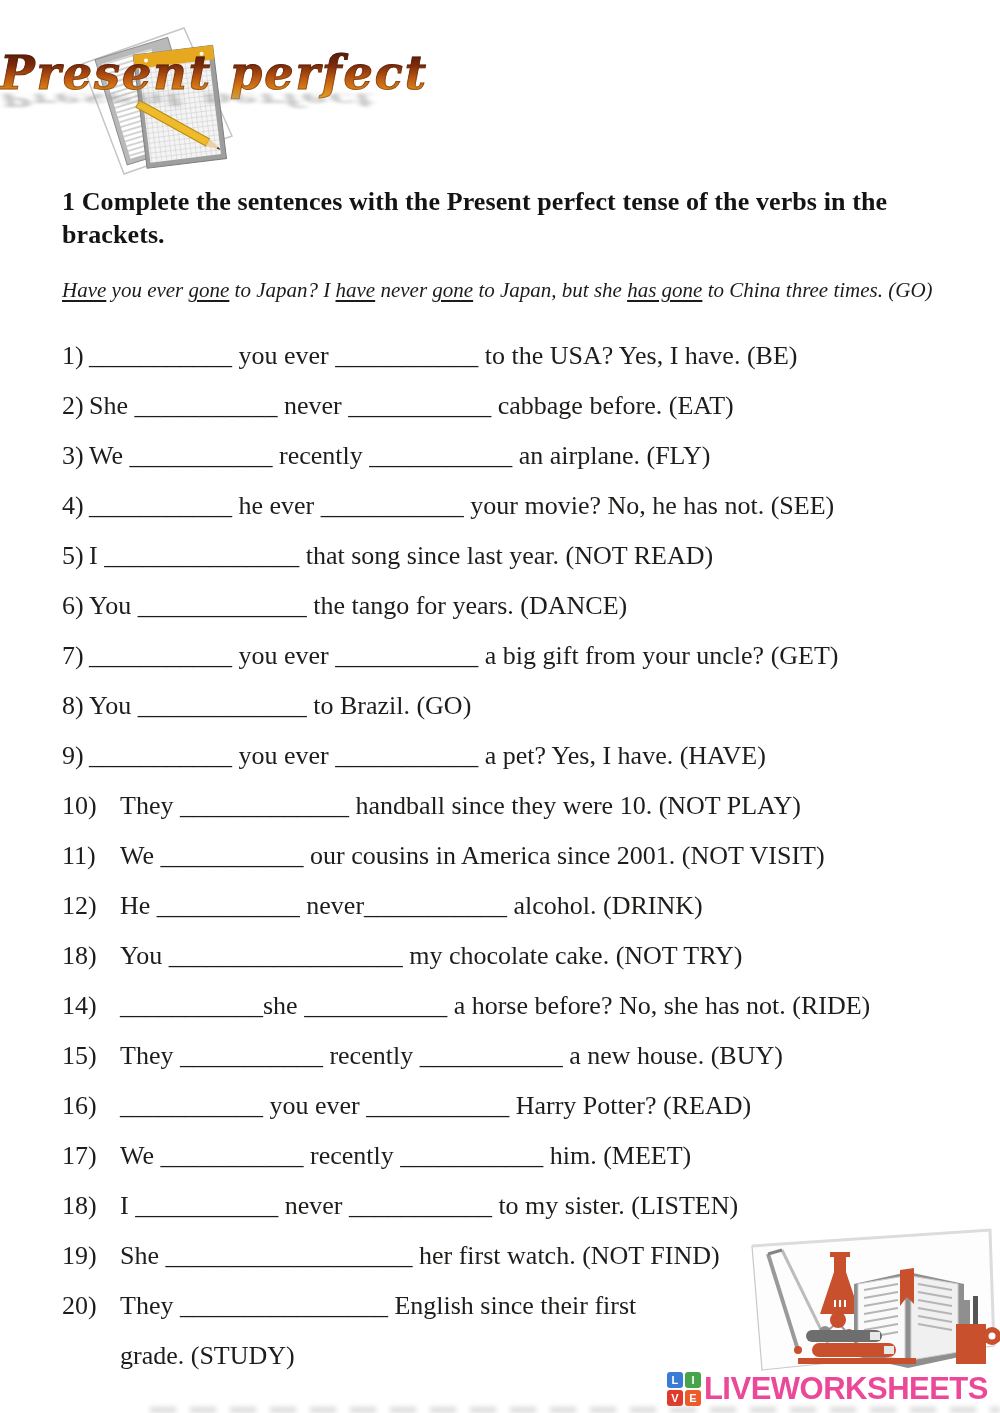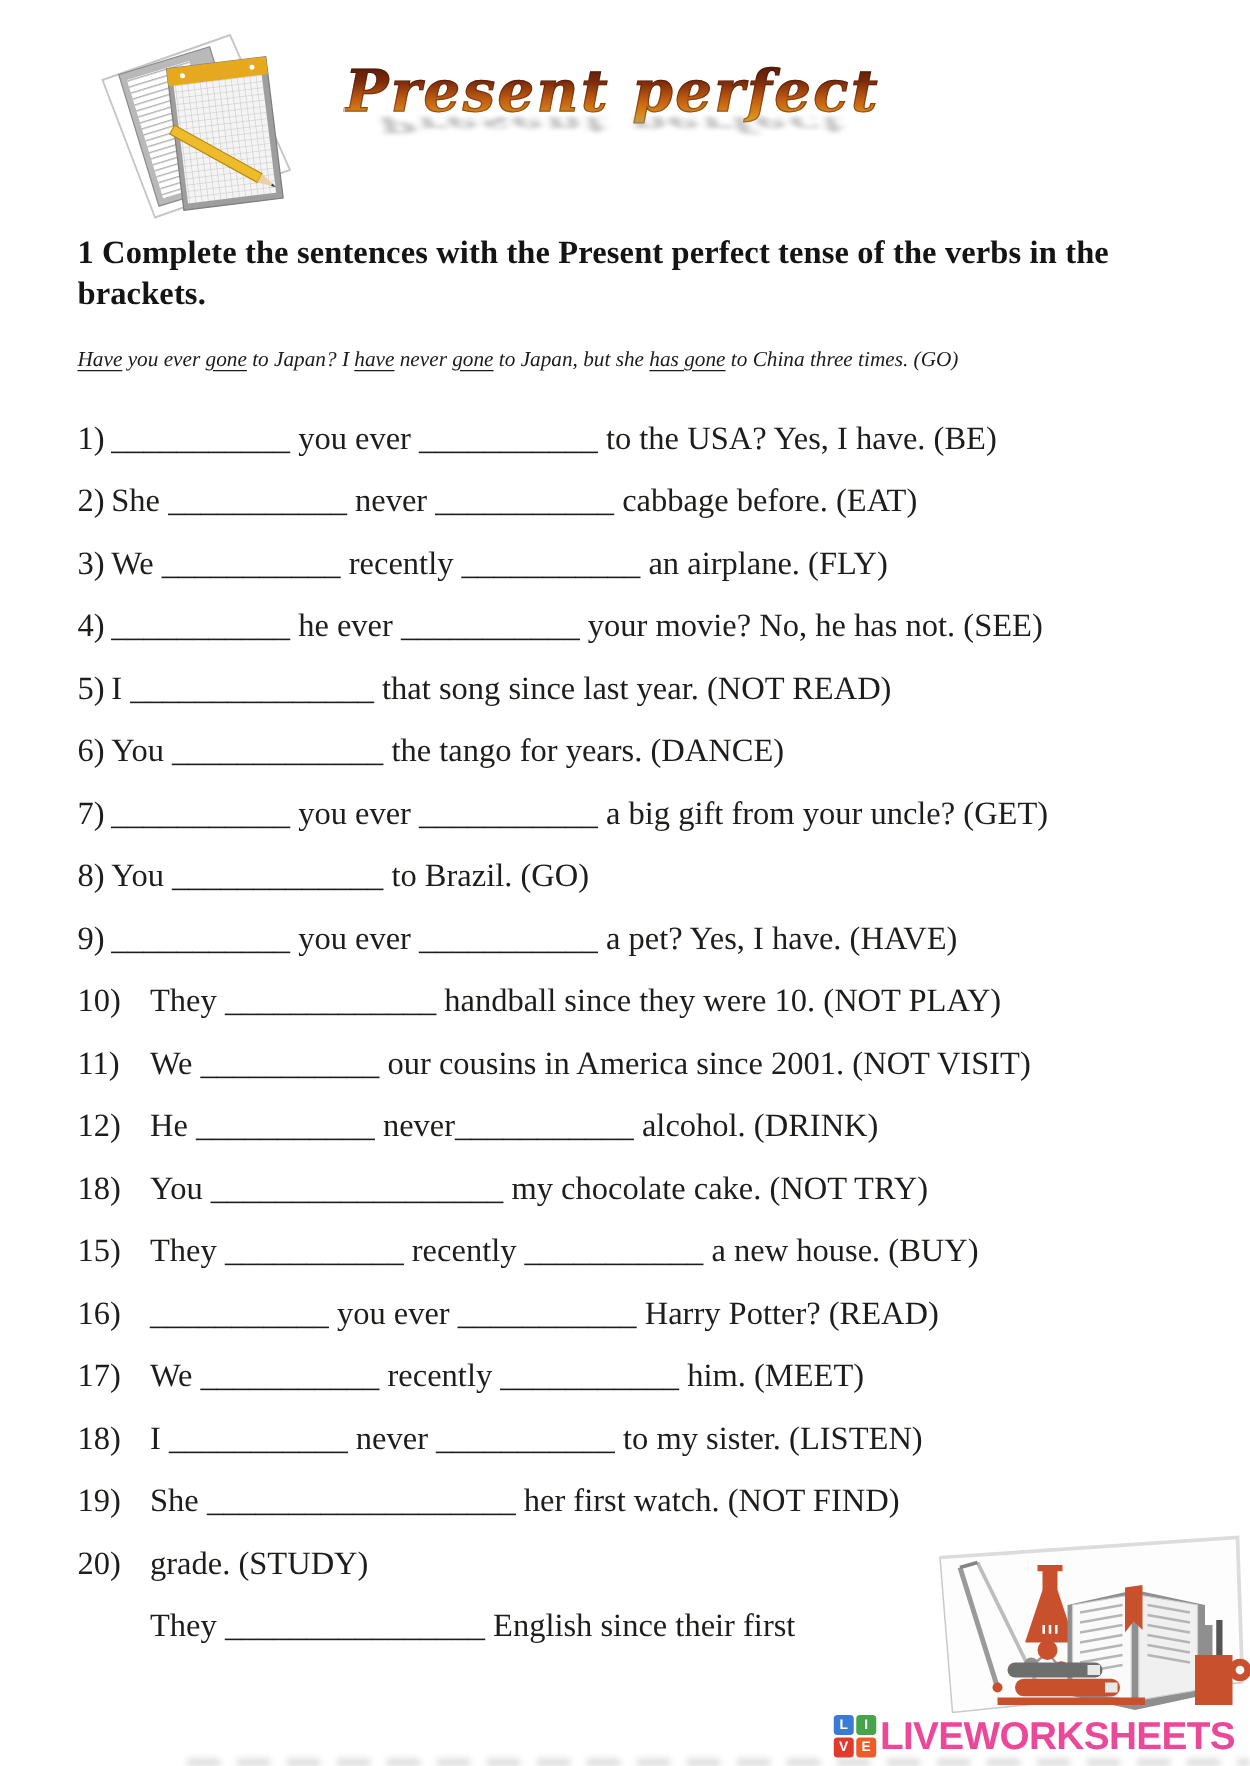--- a/index.html
+++ b/index.html
@@ -9,21 +9,21 @@
     background:#ffffff;
     font-family:"Liberation Serif", serif;
     color:#1d1d1b;
     overflow:hidden;
   }
 
   
   .notepad{position:absolute;left:60px;top:24px;width:178px;height:152px;}
 
   
-  .title-wrap{position:absolute;left:0;top:48px;width:980px;text-align:center;}
+  .title-wrap{position:absolute;left:0;top:48px;width:980px;}
   .title-text{
     display:inline-block;
     font-family:"DejaVu Serif", serif;
     font-style:italic;font-weight:bold;
     font-size:46px;letter-spacing:2px;line-height:1.1;
     background:linear-gradient(180deg,#4a1507 0%,#7c2a0b 34%,#c05d12 62%,#eda41f 100%);
     -webkit-background-clip:text;background-clip:text;color:transparent;
     -webkit-text-stroke:1px #35120563;
   }
   .title-reflection{
@@ -37,21 +37,21 @@
     height:34px;overflow:hidden;
   }
 
   
   .content{position:absolute;left:62px;top:186px;width:880px;}
   .instruction{
     font-weight:bold;font-size:26px;line-height:1.25;color:#141414;
     letter-spacing:0.1px;
   }
   .example{
-    margin-top:27px;font-style:italic;font-size:17px;color:#1b1b1b;white-space:nowrap;
+    margin-top:27px;font-style:italic;font-size:21px;color:#1b1b1b;white-space:nowrap;
   }
   .example .u{text-decoration:underline;text-underline-offset:3px;}
 
   .questions{margin-top:28px;font-size:26px;color:#1d1d1b;}
   .q-row{display:flex;align-items:flex-start;}
   .q-num{flex:0 0 27px;line-height:50px;white-space:nowrap;}
   .q-row.wide .q-num{flex-basis:58px;}
   .q-text{flex:1 1 auto;}
   .q-line{line-height:50px;white-space:nowrap;}
 
@@ -203,20 +203,26 @@
             <div class="q-line">He ___________ never___________ alcohol. (DRINK)</div>
           </div>
         </div>
         <div class="q-row wide">
           <span class="q-num">18)</span>
           <div class="q-text">
             <div class="q-line">You __________________ my chocolate cake. (NOT TRY)</div>
           </div>
         </div>
         <div class="q-row wide">
+          <span class="q-num">14)</span>
+          <div class="q-text">
+            <div class="q-line">___________she ___________ a horse before? No, she has not. (RIDE)</div>
+          </div>
+        </div>
+        <div class="q-row wide">
           <span class="q-num">15)</span>
           <div class="q-text">
             <div class="q-line">They ___________ recently ___________ a new house. (BUY)</div>
           </div>
         </div>
         <div class="q-row wide">
           <span class="q-num">16)</span>
           <div class="q-text">
             <div class="q-line">___________ you ever ___________ Harry Potter? (READ)</div>
           </div>
@@ -235,22 +241,22 @@
         </div>
         <div class="q-row wide">
           <span class="q-num">19)</span>
           <div class="q-text">
             <div class="q-line">She ___________________ her first watch. (NOT FIND)</div>
           </div>
         </div>
         <div class="q-row wide">
           <span class="q-num">20)</span>
           <div class="q-text">
+            <div class="q-line">They ________________ English since their first</div>
             <div class="q-line">grade. (STUDY)</div>
-            <div class="q-line">They ________________ English since their first</div>
           </div>
         </div>
       </div>
   </div>
 
   <div class="study">
     <svg width="258" height="148" viewBox="0 0 258 148">
       <polygon points="10,20 248,4 252,120 20,144" fill="#fdfdfd" stroke="#c9c9c9" stroke-width="1.2"></polygon>
       <polyline points="10,20 248,4 252,120" fill="none" stroke="#dcdcdc" stroke-width="3"></polyline>
       <line x1="26" y1="28" x2="56" y2="124" stroke="#9a9a9a" stroke-width="4"></line>

